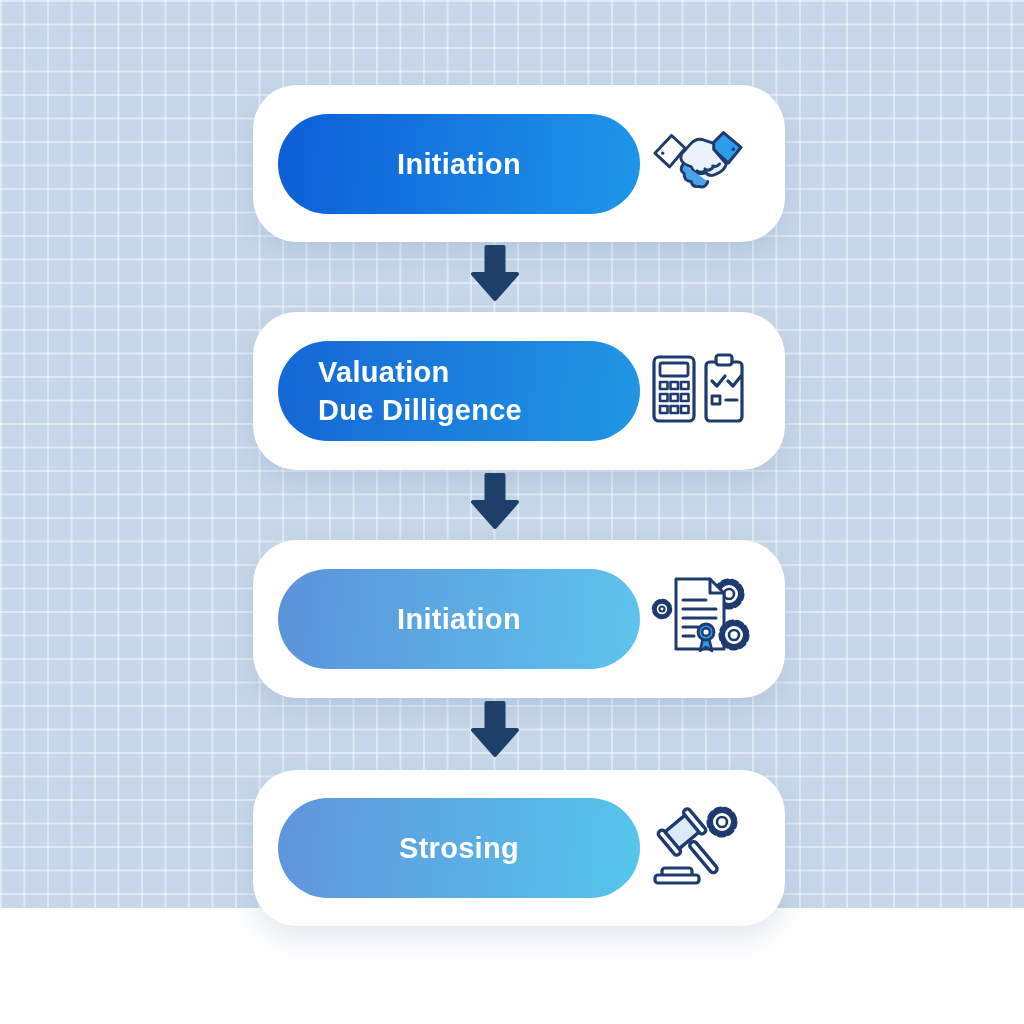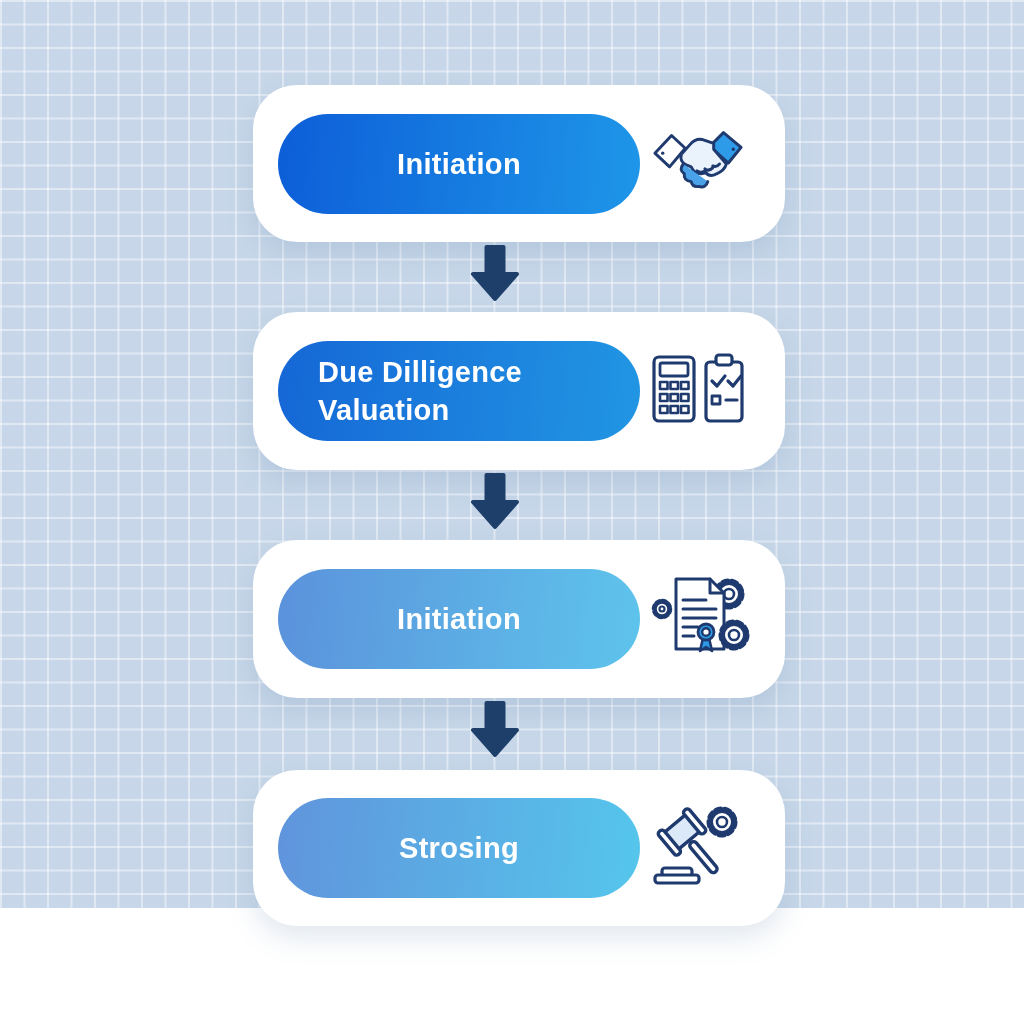--- a/index.html
+++ b/index.html
@@ -73,22 +73,22 @@
       </span>
     </div>
   </section>
 
   <svg class="arrow" style="top:245px;" viewBox="0 0 58 58">
     <path d="M20.5,2 H37.5 V29 H51 L29,54 L7,29 H20.5 Z" fill="var(--arrow)" stroke="var(--arrow)" stroke-width="4" stroke-linejoin="round"></path>
   </svg>
 
   <section class="card" style="top:312px;height:158px;">
     <div class="pill left" style="background: linear-gradient(95deg, rgb(21, 103, 214), rgb(33, 150, 227));">
+      <span>Valuation</span>
       <span>Due Dilligence</span>
-      <span>Valuation</span>
     </div>
     <div class="icon-zone">
       <span>
         <svg width="96" height="74" viewBox="0 0 96 74">
           <g fill="#ffffff" stroke="#1e3a6e" stroke-width="3.2" stroke-linejoin="round" stroke-linecap="round">
             <rect x="4" y="5" width="40" height="64" rx="5"></rect>
             <rect x="10" y="11" width="28" height="13" rx="2" stroke-width="2.8"></rect>
             <g stroke-width="2.6">
               <rect x="10" y="30" width="7.5" height="7"></rect>
                 <rect x="20.5" y="30" width="7.5" height="7"></rect>

